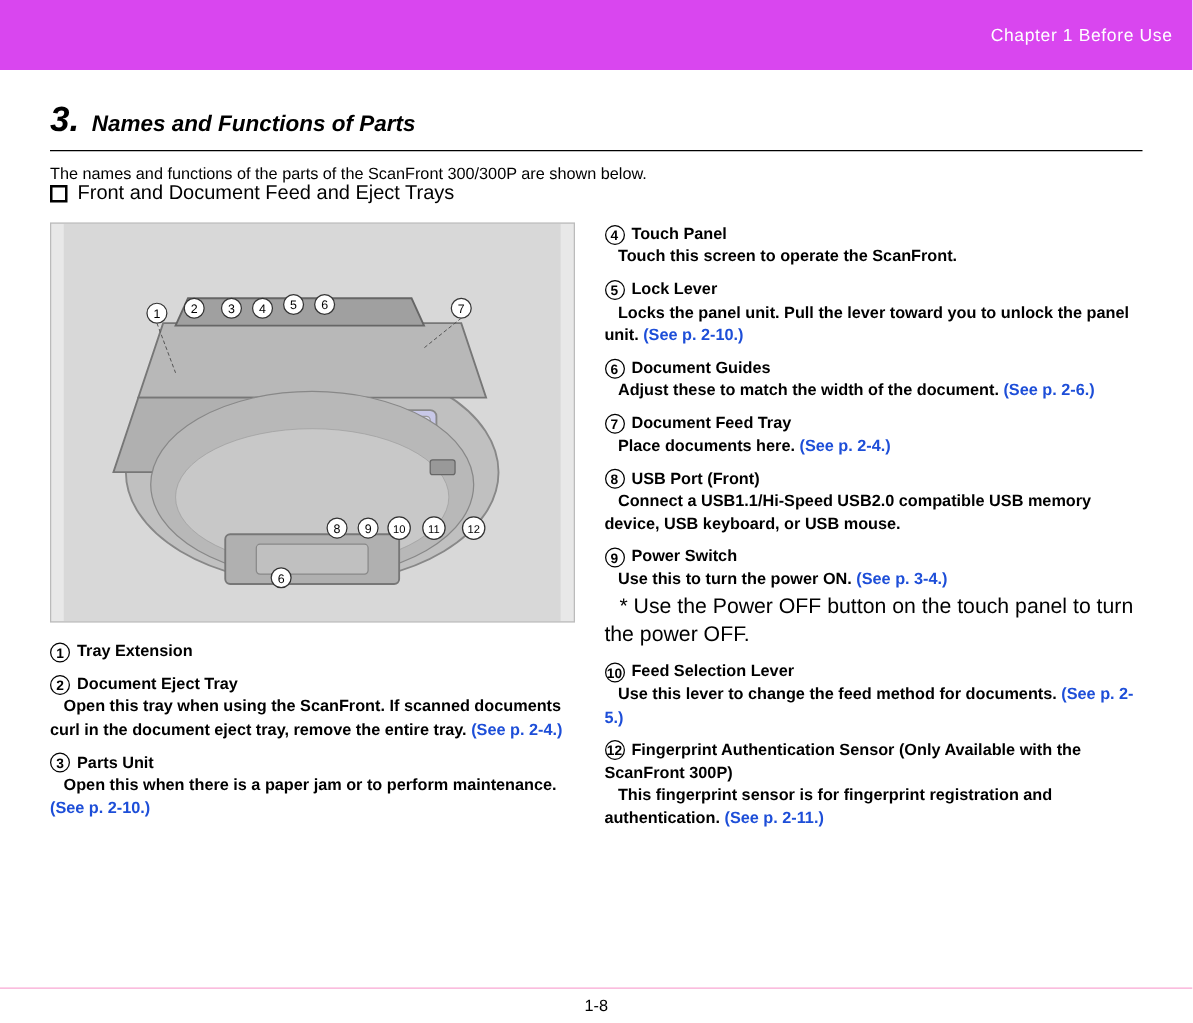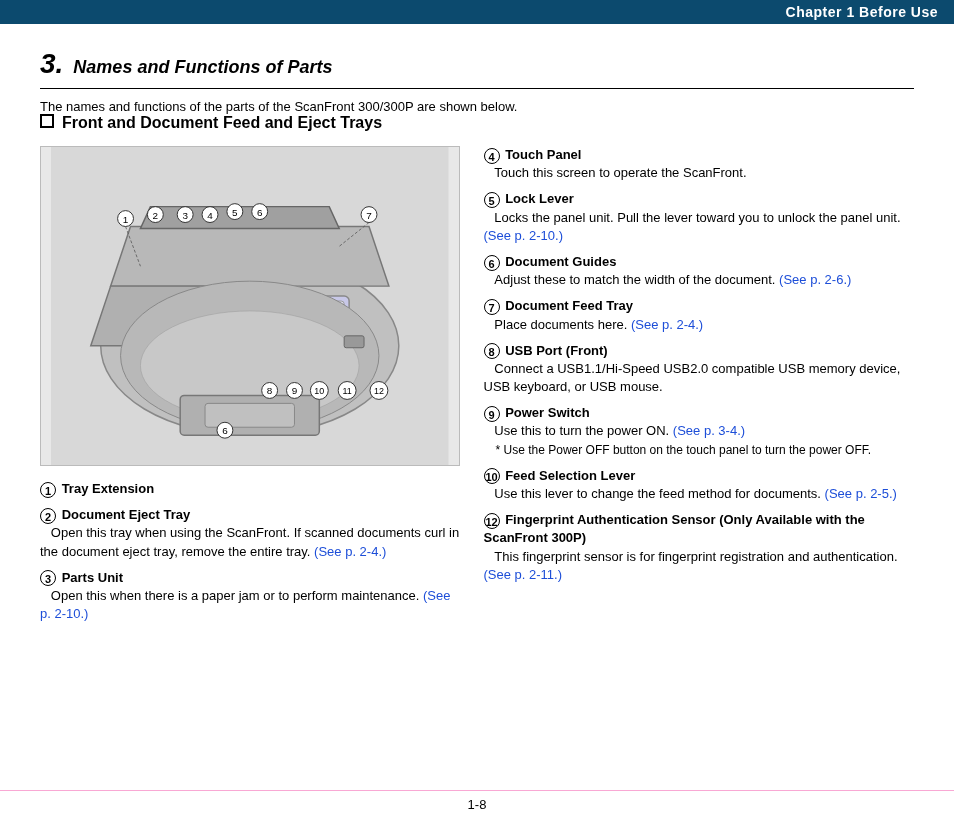--- a/index.html
+++ b/index.html
@@ -8,26 +8,26 @@
       font-size: 13px;
       background: #fff;
       color: #000;
       width: 954px;
       min-height: 818px;
       position: relative;
     }
 
     
     .page-header {
-      background: #0c4a6e;
+      background: #d946ef;
       color: #fff;
       text-align: right;
-      padding: 4px 16px;
+      padding: 20px 16px;
       font-size: 14px;
-      font-weight: bold;
+      font-weight: normal;
       letter-spacing: 0.5px;
     }
 
     
     .content {
       padding: 24px 40px 24px 40px;
     }
 
     
     .chapter-heading {
@@ -52,23 +52,24 @@
       margin-bottom: 10px;
     }
 
     .intro-text {
       font-size: 13px;
     }
 
     
     .section-heading {
       display: flex;
+      align-items: center;
       gap: 8px;
       font-size: 16px;
-      font-weight: bold;
+      font-weight: normal;
       margin-bottom: 14px;
     }
     .section-checkbox {
       width: 14px;
       height: 14px;
       border: 2px solid #000;
       display: inline-block;
       flex-shrink: 0;
     }
 
@@ -112,28 +113,28 @@
       margin-bottom: 10px;
     }
     .parts-list li {
       margin-bottom: 8px;
       line-height: 1.4;
     }
     .part-title {
       font-weight: bold;
     }
     .part-desc {
-      font-weight: normal;
+      font-weight: bold;
       margin-top: 47px;
     }
     .link-text {
       color: #1d4ed8;
     }
     .note-text {
-      font-size: 12px;
+      font-size: 17px;
       padding-left: 12px;
     }
 
     .circled {
       display: inline-block;
       font-size: 11px;
       font-weight: bold;
       width: 16px;
       height: 16px;
       line-height: 16px;

